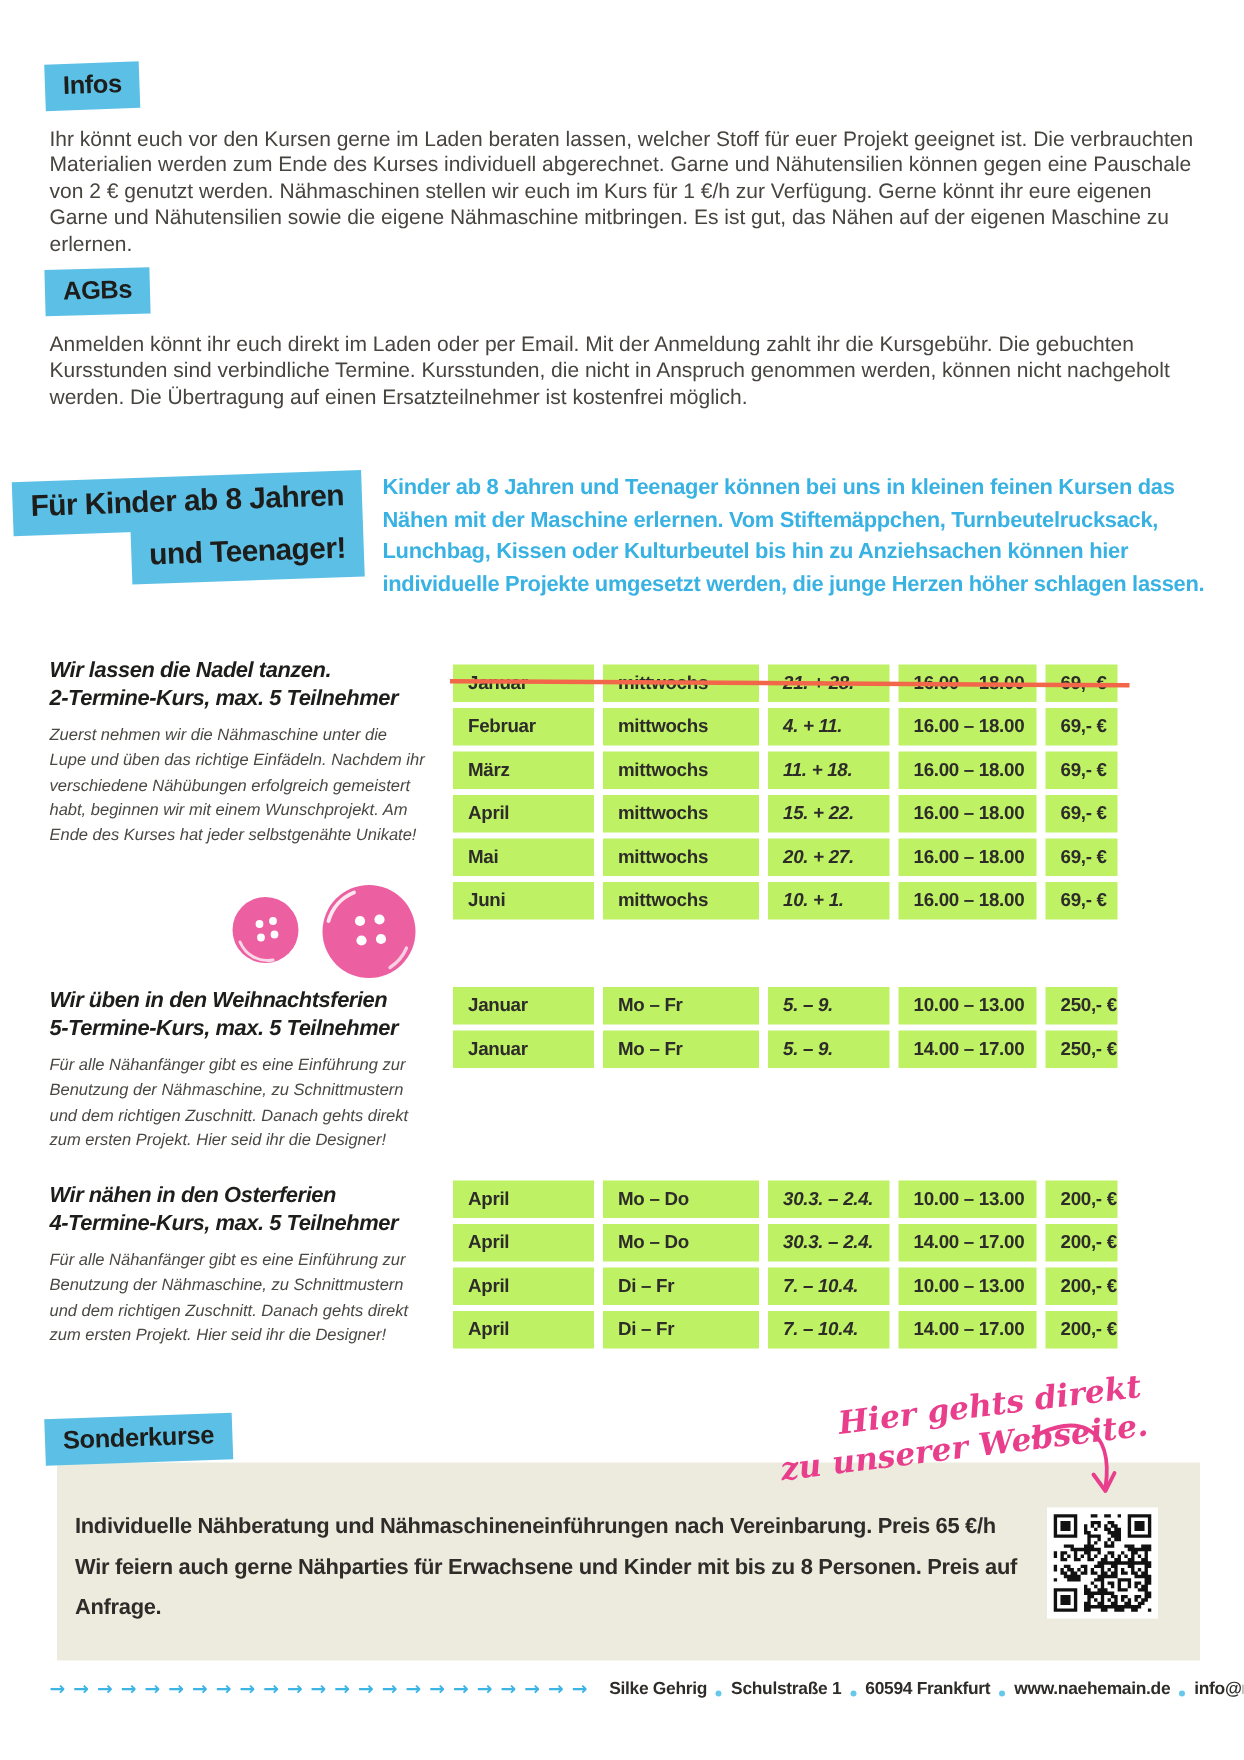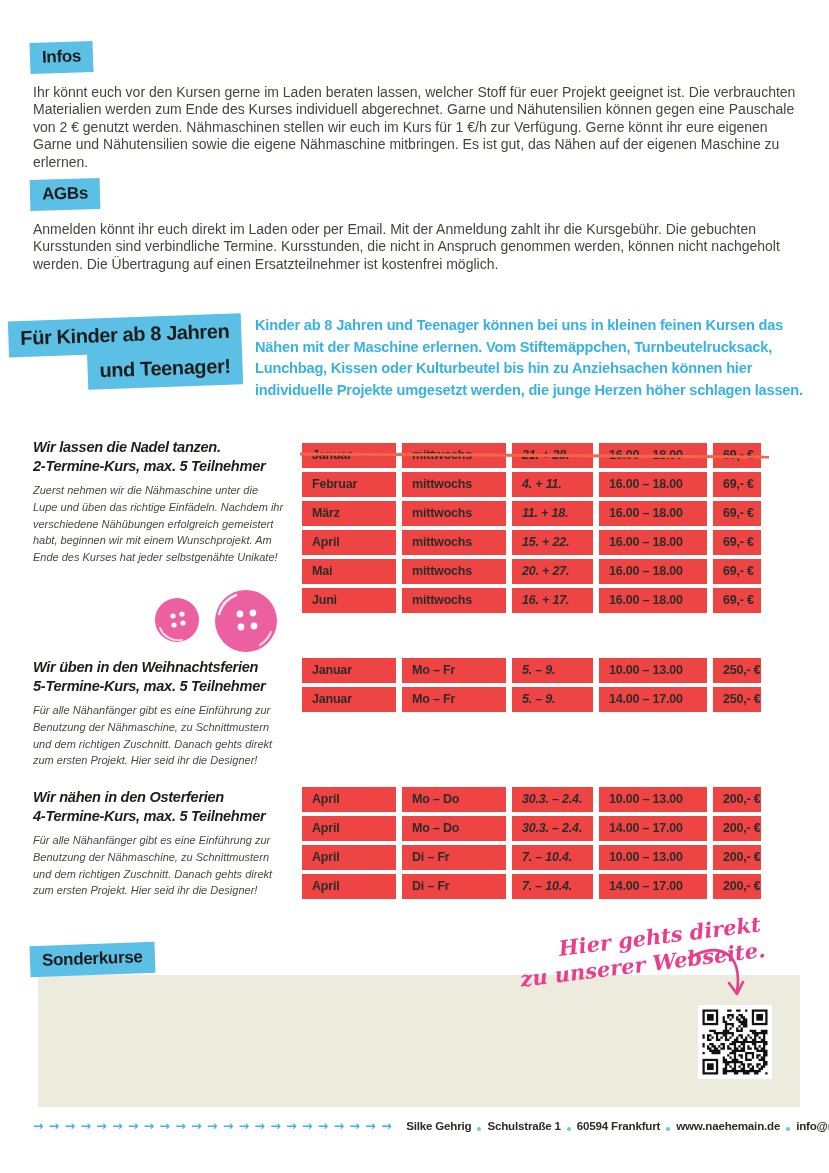--- a/index.html
+++ b/index.html
@@ -30,23 +30,23 @@
   
   .course-text { position:absolute; left:33px; width:252px;font-style:italic; }
   .course-text h3 { color:#1d1d1b; font-size:14.6px; line-height:19px; letter-spacing:-0.3px; }
   .course-text p  { color:#4a4843; font-size:11px; line-height:16.8px; margin-top:6px; }
   .ct1 { top:438px; } .ct2 { top:658px; } .ct3 { top:788px; }
 
   
   .ctable { position:absolute; left:302px; display:flex; flex-direction:column; gap:4px; }
   .t1 { top:443px; } .t2 { top:658px; } .t3 { top:787px; }
   .trow { position:relative; display:flex; gap:6px; height:25px; }
-  .cell { background:#ef4444; color:#2e2c29; font-weight:bold; font-size:12.5px;
+  .cell { background:#bef264; color:#2e2c29; font-weight:bold; font-size:12.5px;
           line-height:25px; padding-left:10px; letter-spacing:-0.2px; white-space:nowrap; }
-  .c1 { width:94px; } .c2 { width:104px; } .c3 { width:81px;font-style:italic; } .c4 { width:108px; } .c5 { width:48px; }
+  .c1 { width:94px; } .c2 { width:104px; } .c3 { width:81px;font-style:italic; } .c4 { width:92px; } .c5 { width:48px; }
   .trow.struck::after { content:""; position:absolute; left:-2px; right:-8px; top:11px;
           height:3px; background:#f2664a; transform:rotate(0.35deg); }
 
   
   .buttons { position:absolute; left:148px; top:580px; }
 
   
   .beige-box { position:absolute; left:38px; top:975px; width:762px; height:132px; background:#edebde; }
   .sonder-text { position:absolute; left:50px; top:1005px; width:640px; color:#2e2c29;
                  font-weight:bold; font-size:14.6px; line-height:27px; letter-spacing:-0.2px; z-index:2; }
@@ -123,21 +123,21 @@
     <div class="trow">
       <div class="cell c1">Mai</div>
       <div class="cell c2">mittwochs</div>
       <div class="cell c3">20. + 27.</div>
       <div class="cell c4">16.00 – 18.00</div>
       <div class="cell c5">69,- €</div>
     </div>
     <div class="trow">
       <div class="cell c1">Juni</div>
       <div class="cell c2">mittwochs</div>
-      <div class="cell c3">16. + 17.</div>
+      <div class="cell c3">10. + 1.</div>
       <div class="cell c4">16.00 – 18.00</div>
       <div class="cell c5">69,- €</div>
     </div>
   </div>
 
   <div class="buttons">
     <svg width="135" height="78" viewBox="0 0 135 78">
       <circle cx="29" cy="40" r="22" fill="#ec5fa1"></circle>
       <path d="M12 48 A 20 20 0 0 0 34 60" stroke="#ffffff" stroke-width="2" fill="none" opacity="0.75" stroke-linecap="round"></path>
       <circle cx="25" cy="36" r="2.6" fill="#fff"></circle>
@@ -220,20 +220,24 @@
   <div class="tag tag-sonder">Sonderkurse</div>
   <div class="script-note">
     <div class="l1">Hier gehts direkt</div>
     <div class="l2">zu unserer Webseite.</div>
   </div>
   <div class="arrow-curve">
     <svg width="72" height="72" viewBox="0 0 72 72">
       <path d="M6 20 C 34 4, 60 12, 54 54" stroke="#e83e8c" stroke-width="2.6" fill="none" stroke-linecap="round"></path>
       <path d="M46 45 L54 56 L60 44" stroke="#e83e8c" stroke-width="2.6" fill="none" stroke-linecap="round" stroke-linejoin="round"></path>
     </svg>
+  </div>
+  <div class="sonder-text">
+    <div>Individuelle Nähberatung und Nähmaschineneinführungen nach Vereinbarung. Preis 65 €/h</div>
+    <div>Wir feiern auch gerne Nähparties für Erwachsene und Kinder mit bis zu 8 Personen. Preis auf Anfrage.</div>
   </div>
   <div class="qr" title="">
     <svg viewBox="-2 -2 33 33">
       <rect x="-2" y="-2" width="33" height="33" fill="#fff"></rect>
       <g fill="#111">
         <path d="M0 0h7v7h-7z"></path>
           <path d="M22 0h7v7h-7z"></path>
           <path d="M0 22h7v7h-7z"></path>
       </g>
       <g fill="#fff">

